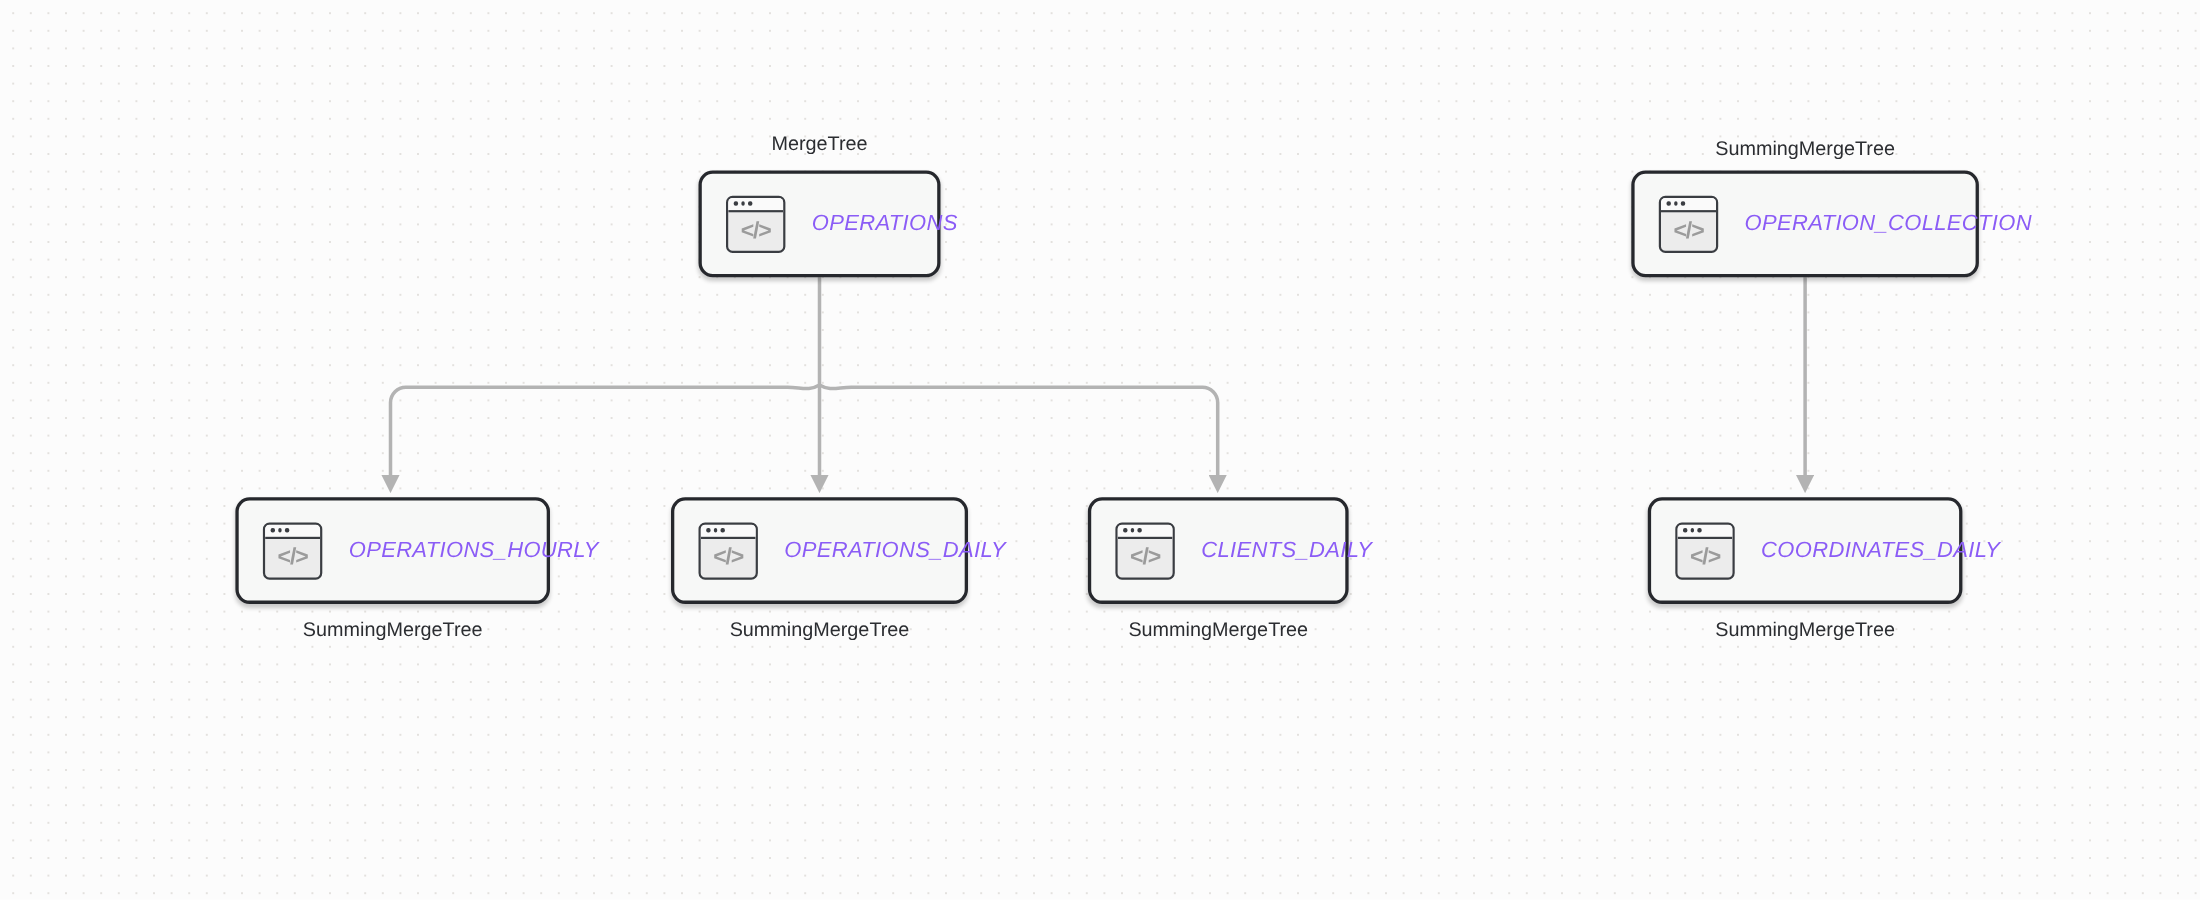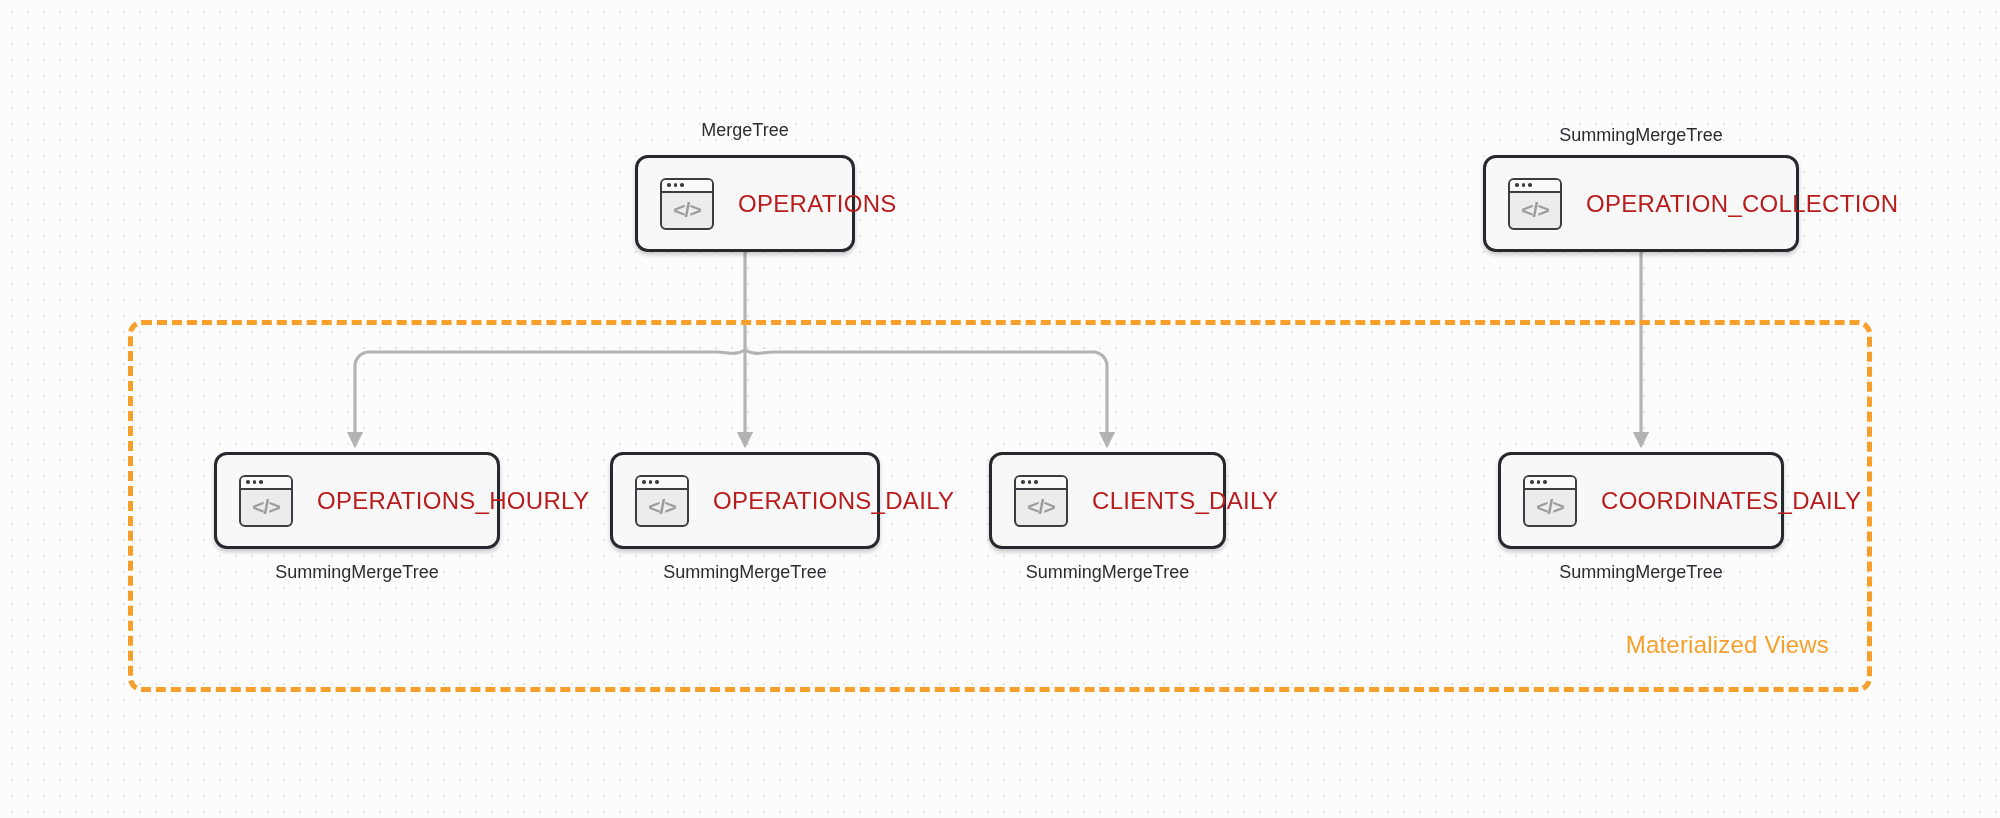--- a/index.html
+++ b/index.html
@@ -45,22 +45,23 @@
     position: absolute;
     display: flex;
     align-items: center;
     background: #f7f8f7;
     border: 3px solid #26282d;
     border-radius: 13px;
     box-shadow: 0 3px 4px rgba(0,0,0,0.20);
     padding: 0 20px 0 22px;
   }
   .node-label {
-    font-size: 24px;
-    color: #b91c1c;
+    font-style: italic;
+    font-size: 20px;
+    color: #8b5cf6;
     letter-spacing: 0.3px;
     white-space: nowrap;
     margin-left: 24px;
   }
 
   
   .code-icon {
     position: relative;
     width: 54px;
     height: 52px;
@@ -132,23 +133,20 @@
 
     <path d="M 745 350 L 745 440" stroke="#b3b3b3" stroke-width="3.2" fill="none" marker-end="url(#arrow)"></path>
 
     <path d="M 745 350 C 735 356 728 352 716 352 L 369 352 A 14 14 0 0 0 355 366 L 355 440" stroke="#b3b3b3" stroke-width="3.2" fill="none" marker-end="url(#arrow)"></path>
 
     <path d="M 745 350 C 755 356 762 352 774 352 L 1093 352 A 14 14 0 0 1 1107 366 L 1107 440" stroke="#b3b3b3" stroke-width="3.2" fill="none" marker-end="url(#arrow)"></path>
 
     <path d="M 1641 252 L 1641 440" stroke="#b3b3b3" stroke-width="3.2" fill="none" marker-end="url(#arrow)"></path>
   </svg>
 
-  <div class="mv-group">
-    <div class="mv-label">Materialized Views</div>
-  </div>
 
   <div class="caption" style="left:635px; top:120px; width:220px;">MergeTree</div>
 
   <div class="node" style="left:635px; top:155px; width:220px; height:97px;">
     <div class="code-icon">
       <div class="bar">
         <i></i>
         <i></i>
         <i></i>
       </div>

